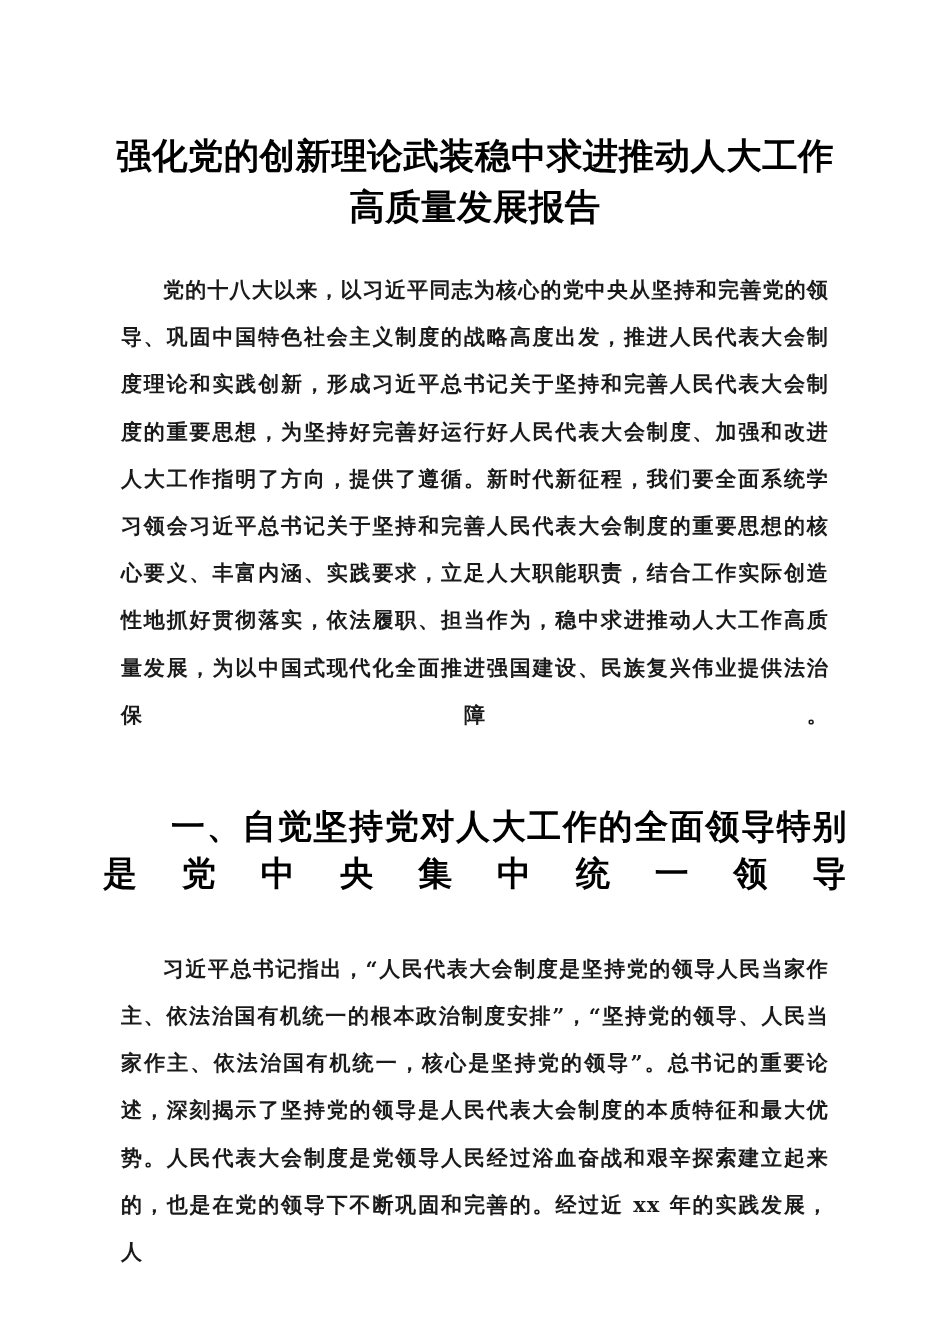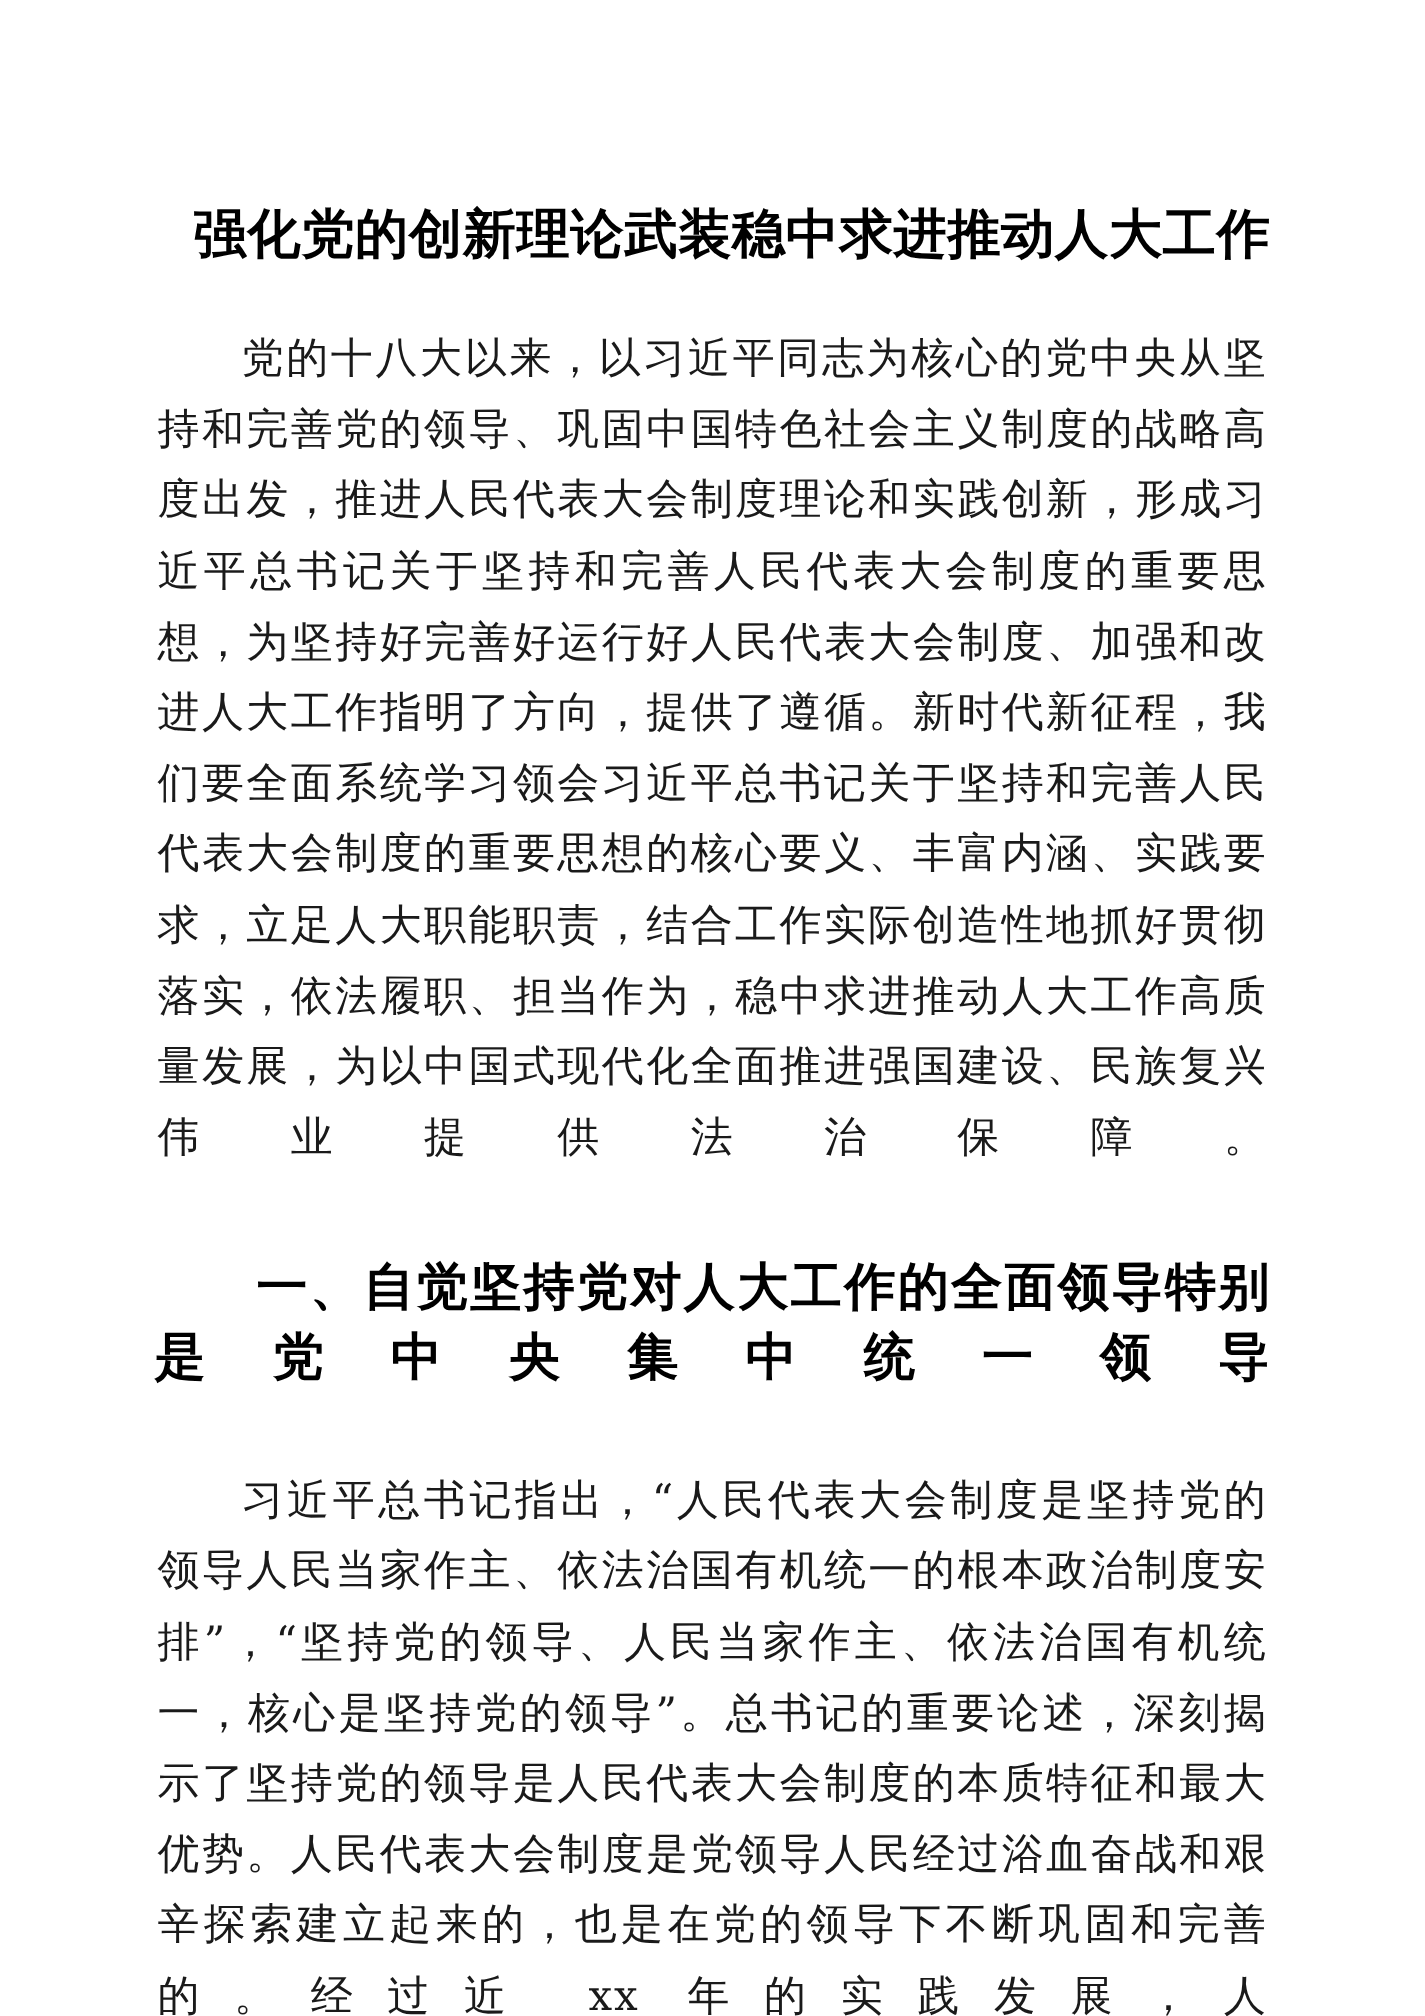--- a/index.html
+++ b/index.html
@@ -29,42 +29,42 @@
     position: absolute;
     left: 103px;
     top: 0;
     width: 744px;
   }
 
   
   .doc-title {
     margin: 0;
     padding-top: 131px;
-    text-align: right;
+    text-align: center;
     font-family: "Liberation Serif", "DejaVu Serif", serif;
     font-weight: 700;
     font-size: 35.5px;
     line-height: 51px;
     letter-spacing: 0.4px;
     color: #000000;
     text-rendering: optimizeLegibility;
   }
 
   
   .para {
-    margin: 2px;
+    margin: 18px;
     font-family: "DejaVu Serif", "Liberation Serif", serif;
-    font-size: 28px;
+    font-size: 21px;
     line-height: 47.2px;
     letter-spacing: 1.15px;
     text-align: justify;
     text-justify: inter-ideograph;
     text-indent: 2em;
     color: #1a1a1a;
-    font-weight: 400;
+    font-weight: 700;
   }
 
   .para-1 {
     margin-top: 33px;
   }
 
   .para-2 {
     margin-top: 0px;
   }
 
@@ -92,20 +92,21 @@
   }
 </style>
 </head>
 <body>
 
 <div class="page">
   <div class="doc-body">
 
     <h1 class="doc-title">
       <span>强化党的创新理论武装稳中求进推动人大工作</span><br>
+      <span>高质量发展报告</span>
     </h1>
 
     <p class="para para-1">党的十八大以来，以习近平同志为核心的党中央从坚持和完善党的领导、巩固中国特色社会主义制度的战略高度出发，推进人民代表大会制度理论和实践创新，形成习近平总书记关于坚持和完善人民代表大会制度的重要思想，为坚持好完善好运行好人民代表大会制度、加强和改进人大工作指明了方向，提供了遵循。新时代新征程，我们要全面系统学习领会习近平总书记关于坚持和完善人民代表大会制度的重要思想的核心要义、丰富内涵、实践要求，立足人大职能职责，结合工作实际创造性地抓好贯彻落实，依法履职、担当作为，稳中求进推动人大工作高质量发展，为以中国式现代化全面推进强国建设、民族复兴伟业提供法治保障。</p>
 
     <p class="section-heading">一、自觉坚持党对人大工作的全面领导特别是党中央集中统一领导</p>
 
     <p class="para para-2">习近平总书记指出，“人民代表大会制度是坚持党的领导人民当家作主、依法治国有机统一的根本政治制度安排”，“坚持党的领导、人民当家作主、依法治国有机统一，核心是坚持党的领导”。总书记的重要论述，深刻揭示了坚持党的领导是人民代表大会制度的本质特征和最大优势。人民代表大会制度是党领导人民经过浴血奋战和艰辛探索建立起来的，也是在党的领导下不断巩固和完善的。经过近 xx 年的实践发展，人</p>
 
   </div>
 </div>

